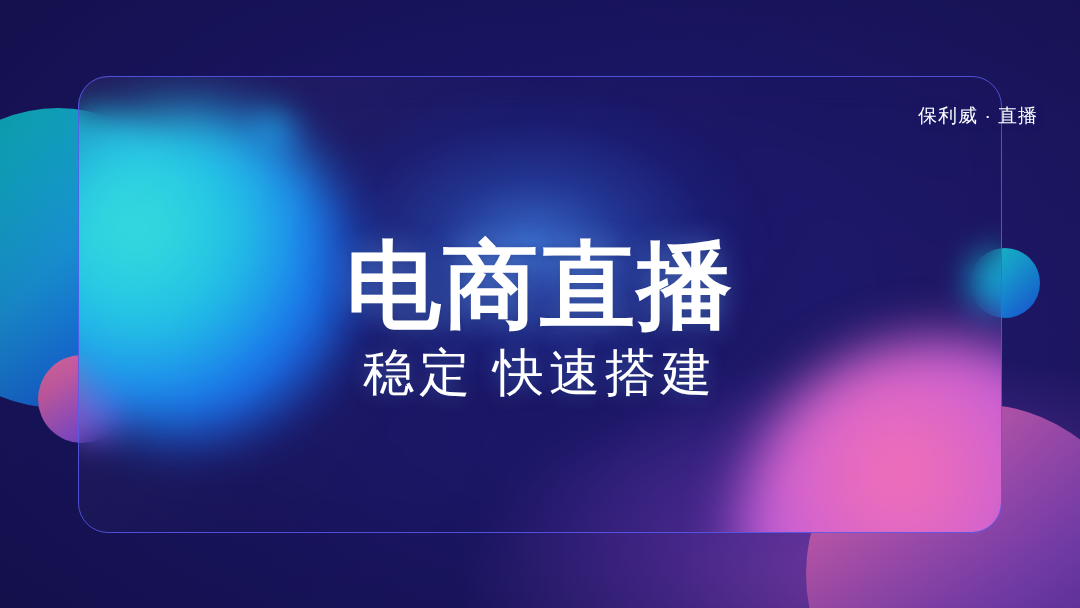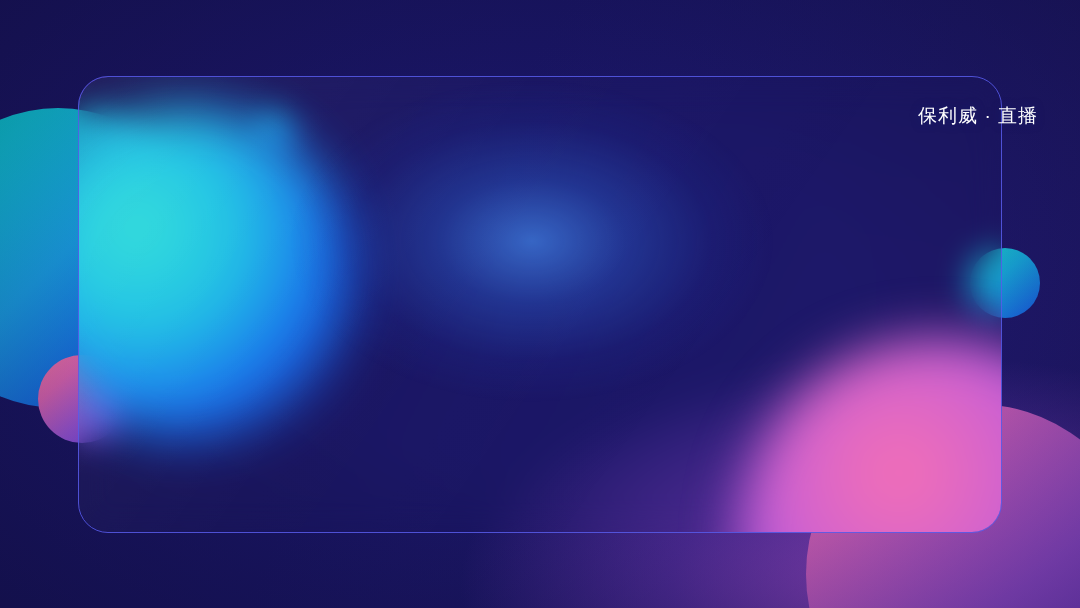--- a/index.html
+++ b/index.html
@@ -171,14 +171,18 @@
     </div>
     <div class="frame-sheen"></div>
     <div class="frame-edge-tl"></div>
     <div class="frame-edge-br"></div>
   </div>
 
   <div class="center-glow"></div>
 
   <div class="brand">保利威 · 直播</div>
 
+  <div class="headline-wrap">
+    <span class="headline">电商直播</span>
+    <span class="subheadline"><span>稳定</span><span class="gap"></span><span>快速搭建</span></span>
+  </div>
 
 </div>
 
 </body></html>

